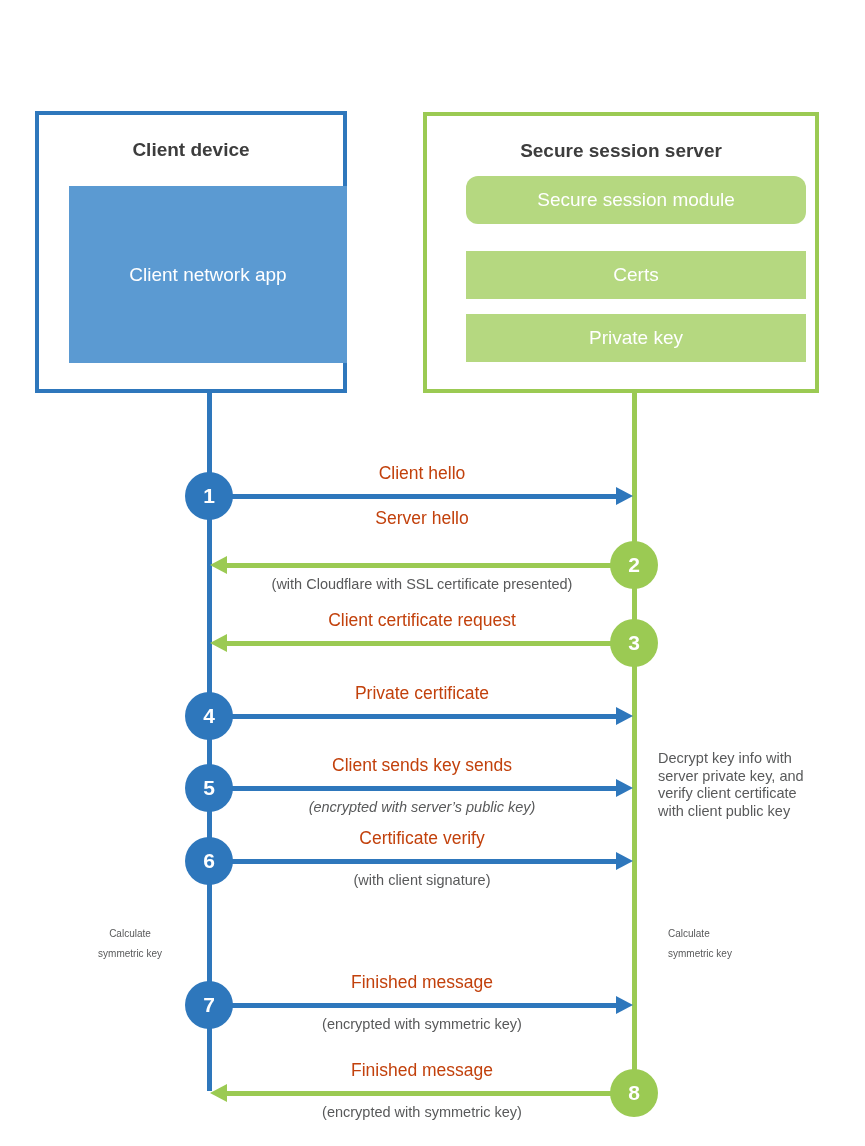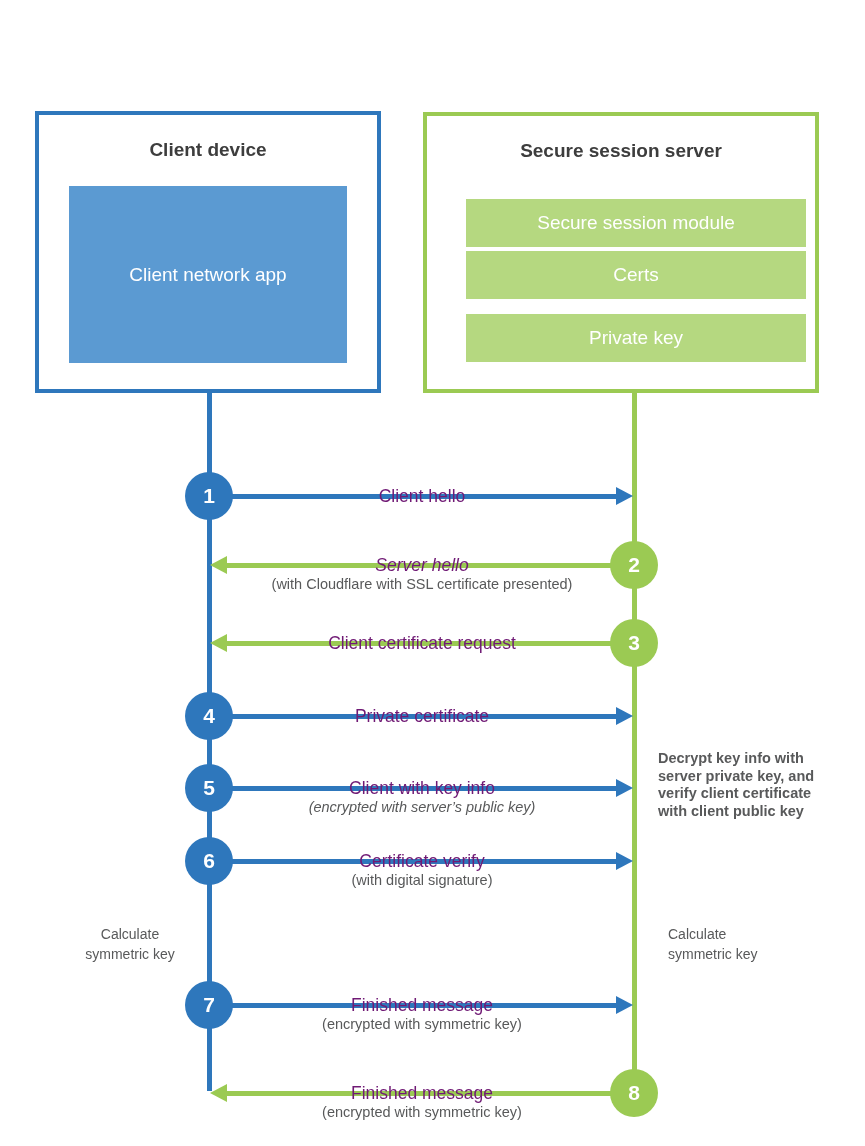--- a/index.html
+++ b/index.html
@@ -23,21 +23,21 @@
   }
 
   
   .actor-box {
     position: absolute;
     background: #ffffff;
     box-sizing: border-box;
   }
   #client-box {
     left: 35px; top: 111px;
-    width: 346px; height: 282px;
+    width: 312px; height: 282px;
     border: 4px solid #2e77bc;
   }
   #server-box {
     left: 423px; top: 112px;
     width: 396px; height: 281px;
     border: 4px solid #9bca53;
   }
   .actor-title {
     position: absolute;
     left: 0; right: 0;
@@ -67,21 +67,21 @@
     position: absolute;
     left: 39px;
     width: 340px; height: 48px;
     background: #b5d880;
     display: flex;
     align-items: center;
     justify-content: center;
     color: #ffffff;
     font-size: 19px;
   }
-  #server-bar-0 { top: 83px; }
+  #server-bar-0 { top: 60px; border-radius: 12px; }
   #server-bar-1 { top: 135px; }
   #server-bar-2 { top: 198px; }
 
   
   .lifeline { position: absolute; width: 5px; }
   #client-lifeline { left: 207px; top: 393px; height: 698px; background: #2e77bc; }
   #server-lifeline { left: 632px; top: 393px; height: 702px; background: #9bca53; }
 
   
   .step-bar {
@@ -110,49 +110,47 @@
     justify-content: center;
   }
   .step-circle.blue { background: #2e77bc; left: 185px; }
   .step-circle.green { background: #9bca53; left: 610px; }
 
   .step-label {
     position: absolute;
     left: 232px; width: 380px;
     text-align: center;
     font-size: 17.5px;
-    color: #701a75;
-    margin-top: 23px;
+    color: #c2410c;
   }
   .step-sublabel {
     position: absolute;
     left: 232px; width: 380px;
     text-align: center;
     font-size: 14.5px;
     color: #58595a;
   }
 
   
   .side-note {
     position: absolute;
-    font-size: 14px;
+    font-size: 10px;
     color: #58595a;
     line-height: 20px;
     white-space: pre-line;
   }
   #calc-left { left: 55px; top: 924px; width: 150px; text-align: center; }
   #calc-right { left: 668px; top: 924px; width: 160px; text-align: left; }
   #decrypt-note {
     position: absolute;
     left: 658px; top: 750px; width: 185px;
     font-size: 14.5px;
     line-height: 17.5px;
     color: #58595a;
     white-space: pre-line;
-    font-weight: bold;
   }
 </style>
 </head>
 <body>
 
 <div id="canvas">
 
 
   <div class="actor-box" id="client-box">
     <div class="actor-title">Client device</div>
@@ -182,21 +180,21 @@
     <div class="step-bar blue" style="top: 494px; left: 212px; width: 405px;"></div>
     <div class="arrow-head right blue" style="top: 487px; left: 616px;"></div>
     <div class="step-label" style="top: 463px;">Client hello</div>
 
     <div class="step-circle blue" style="top: 472px;">1</div>
   </div>
 
   <div class="step-group">
     <div class="step-bar green" style="top: 563px; left: 226px; width: 405px;"></div>
     <div class="arrow-head left green" style="top: 556px; left: 210px;"></div>
-    <div class="step-label" style="top: 532px; font-style: italic;">Server hello</div>
+    <div class="step-label" style="top: 508px;">Server hello</div>
     <div class="step-sublabel" style="top: 576px;">(with Cloudflare with SSL certificate presented)</div>
     <div class="step-circle green" style="top: 541px;">2</div>
   </div>
 
   <div class="step-group">
     <div class="step-bar green" style="top: 641px; left: 226px; width: 405px;"></div>
     <div class="arrow-head left green" style="top: 634px; left: 210px;"></div>
     <div class="step-label" style="top: 610px;">Client certificate request</div>
 
     <div class="step-circle green" style="top: 619px;">3</div>
@@ -206,30 +204,30 @@
     <div class="step-bar blue" style="top: 714px; left: 212px; width: 405px;"></div>
     <div class="arrow-head right blue" style="top: 707px; left: 616px;"></div>
     <div class="step-label" style="top: 683px;">Private certificate</div>
 
     <div class="step-circle blue" style="top: 692px;">4</div>
   </div>
 
   <div class="step-group">
     <div class="step-bar blue" style="top: 786px; left: 212px; width: 405px;"></div>
     <div class="arrow-head right blue" style="top: 779px; left: 616px;"></div>
-    <div class="step-label" style="top: 755px;">Client with key info</div>
+    <div class="step-label" style="top: 755px;">Client sends key sends</div>
     <div class="step-sublabel" style="top: 799px; font-style: italic;">(encrypted with server’s public key)</div>
     <div class="step-circle blue" style="top: 764px;">5</div>
   </div>
 
   <div class="step-group">
     <div class="step-bar blue" style="top: 859px; left: 212px; width: 405px;"></div>
     <div class="arrow-head right blue" style="top: 852px; left: 616px;"></div>
     <div class="step-label" style="top: 828px;">Certificate verify</div>
-    <div class="step-sublabel" style="top: 872px;">(with digital signature)</div>
+    <div class="step-sublabel" style="top: 872px;">(with client signature)</div>
     <div class="step-circle blue" style="top: 837px;">6</div>
   </div>
 
   <div class="step-group">
     <div class="step-bar blue" style="top: 1003px; left: 212px; width: 405px;"></div>
     <div class="arrow-head right blue" style="top: 996px; left: 616px;"></div>
     <div class="step-label" style="top: 972px;">Finished message</div>
     <div class="step-sublabel" style="top: 1016px;">(encrypted with symmetric key)</div>
     <div class="step-circle blue" style="top: 981px;">7</div>
   </div>

